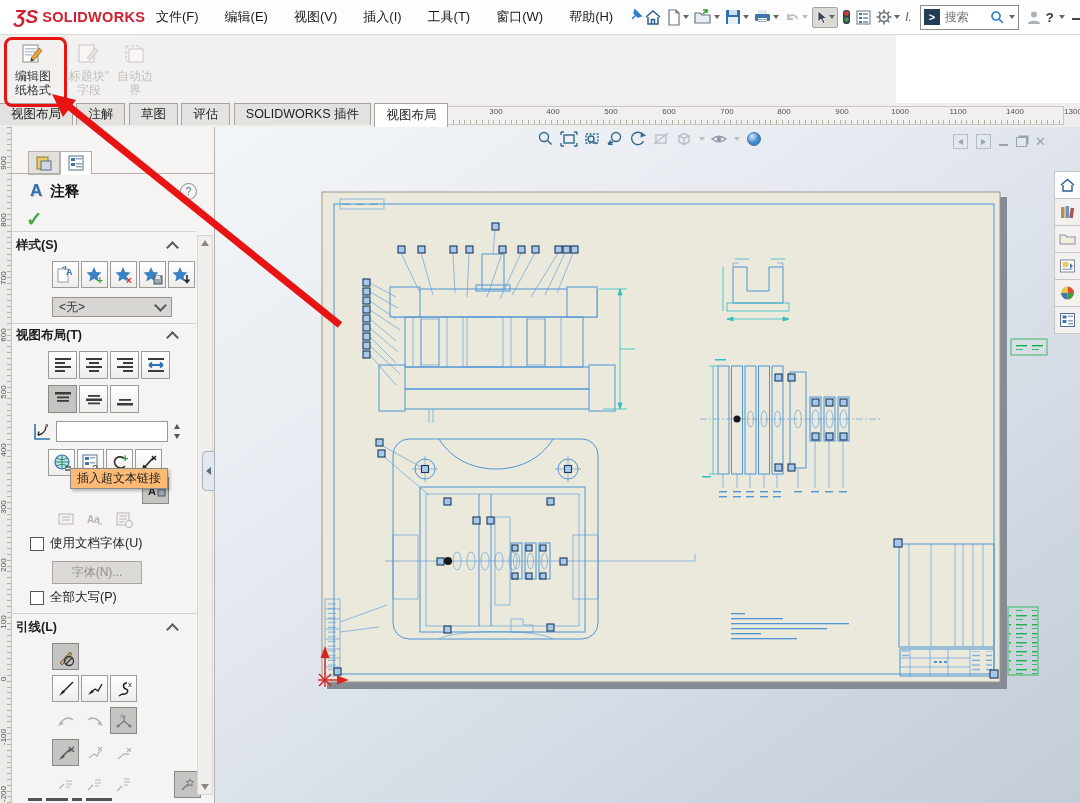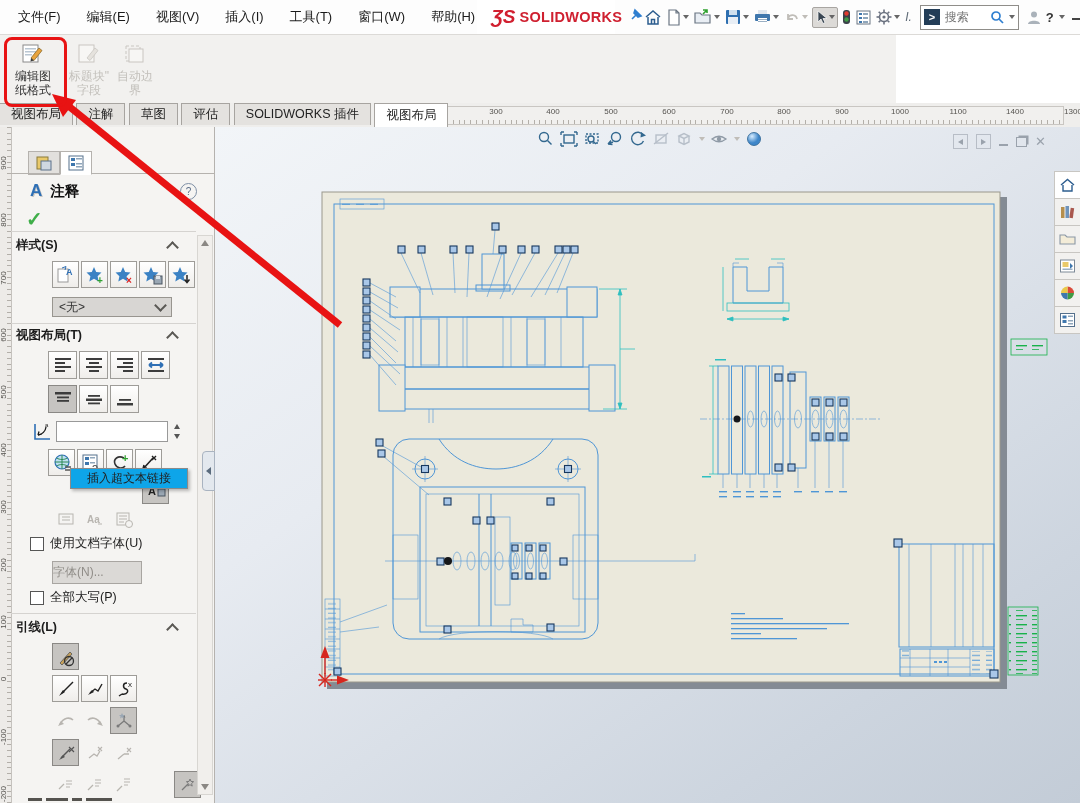--- a/index.html
+++ b/index.html
@@ -79,26 +79,26 @@
   .pbtn.pressed{background:#c6c4c1;border-color:#8a8885}
   .pbtn.ghost{border:none;background:transparent}
   .row{position:absolute;display:flex;gap:2px}
   #styledrop{position:absolute;left:52px;top:170px;width:120px;height:20px;background:#d8d6d3;border:1px solid #98958f;
       display:flex;align-items:center;font-size:12px;color:#333;padding:0 6px;box-sizing:border-box;justify-content:space-between}
   .dchev{width:7px;height:7px;border-right:2px solid #5a5854;border-bottom:2px solid #5a5854;transform:rotate(45deg);margin-top:-3px}
   #angleinput{position:absolute;left:56px;top:294px;width:112px;height:21px;border:1px solid #999;background:#fff;box-sizing:border-box;font-family:"Liberation Sans",sans-serif}
   .spin{position:absolute;left:170px;top:294px;width:13px;height:21px;display:flex;flex-direction:column;justify-content:space-around;align-items:center}
   .spin i{width:0;height:0;border-left:3.5px solid transparent;border-right:3.5px solid transparent}
   .spin .up{border-bottom:5px solid #555}.spin .dn{border-top:5px solid #555}
-  #tooltip{position:absolute;left:70px;top:341px;height:19px;padding:0 16px;border:1px solid #8a8a8a;background:#0ea5e9;
+  #tooltip{position:absolute;left:70px;top:341px;height:19px;padding:0 6px;border:1px solid #8a8a8a;background:#fdba74;
       box-shadow:2px 2px 3px rgba(0,0,0,.25);font-size:12px;color:#222;line-height:19px;z-index:8;white-space:nowrap}
   .cbrow{position:absolute;left:30px;display:flex;align-items:center;gap:6px;font-size:12.5px;color:#1c1c1c}
   .cbox{width:12px;height:12px;border:1px solid #555;background:#fff;display:inline-block}
   #fontbtn{position:absolute;left:52px;top:434px;width:88px;height:21px;background:#dbd9d6;border:1px solid #a8a5a1;
-      color:#908d88;font-size:12px;line-height:21px}
+      color:#908d88;font-size:12px;text-align:center;line-height:21px}
   #pmscroll{position:absolute;right:1px;top:108px;bottom:8px;width:16px;background:#f1efec;border:1px solid #d8d6d2;box-sizing:border-box}
   .scar{position:absolute;left:3px;width:0;height:0;border-left:4.5px solid transparent;border-right:4.5px solid transparent}
   .scar.up{top:4px;border-bottom:6px solid #8b8884}
   .scar.dn{bottom:4px;border-top:6px solid #8b8884}
   #splitter{position:absolute;right:-1px;top:324px;width:11px;height:38px;background:#e3e8ee;border:1px solid #a9b3c0;border-radius:4px 0 0 4px;
       display:flex;align-items:center;justify-content:center;z-index:5}
   #splitter i{width:0;height:0;border-top:4px solid transparent;border-bottom:4px solid transparent;border-right:5px solid #5a6b7d}
   .dash{position:absolute;height:3px;background:#55534f}
   
   #draw{position:relative;flex:1;height:676px;overflow:hidden;
@@ -128,32 +128,32 @@
   .bluf{fill:var(--blue,#4f96d6)}
   svg text{font-family:"Liberation Sans",sans-serif}
   .icb{stroke:#33688f;fill:none;stroke-width:1.4}
   .icg{stroke:#b7bfc9;fill:none;stroke-width:1.4}
   .ig2{stroke:#8f9aa6;fill:none;stroke-width:1.3}
 </style>
 </head>
 <body>
 
 <div id="menubar">
+  <div id="logo">
+    <span class="brandmark">ƷS</span>
+    <span class="brandtext">SOLIDWORKS</span>
+  </div>
   <div id="menus">
     <span class="mi">文件(F)</span>
     <span class="mi">编辑(E)</span>
     <span class="mi">视图(V)</span>
     <span class="mi">插入(I)</span>
     <span class="mi">工具(T)</span>
     <span class="mi">窗口(W)</span>
     <span class="mi">帮助(H)</span>
-  </div>
-  <div id="logo">
-    <span class="brandmark">ƷS</span>
-    <span class="brandtext">SOLIDWORKS</span>
   </div>
   <span class="pin">
     <svg width="14" height="14">
         <path d="M3,11 L7,7 M6,2 L12,8 L9,9 L5,5 Z" stroke="#2f7fd0" stroke-width="1.6" fill="#2f7fd0"></path>
       </svg>
   </span>
   <div id="qat">
     <span class="qbtn">
       <svg width="18" height="17">
           <path d="M2,8 L9,2 L16,8 M4,8 L4,15 L14,15 L14,8 M7.5,15 L7.5,10.5 L10.5,10.5 L10.5,15" stroke="#2c5d8f" fill="none" stroke-width="1.5"></path>

